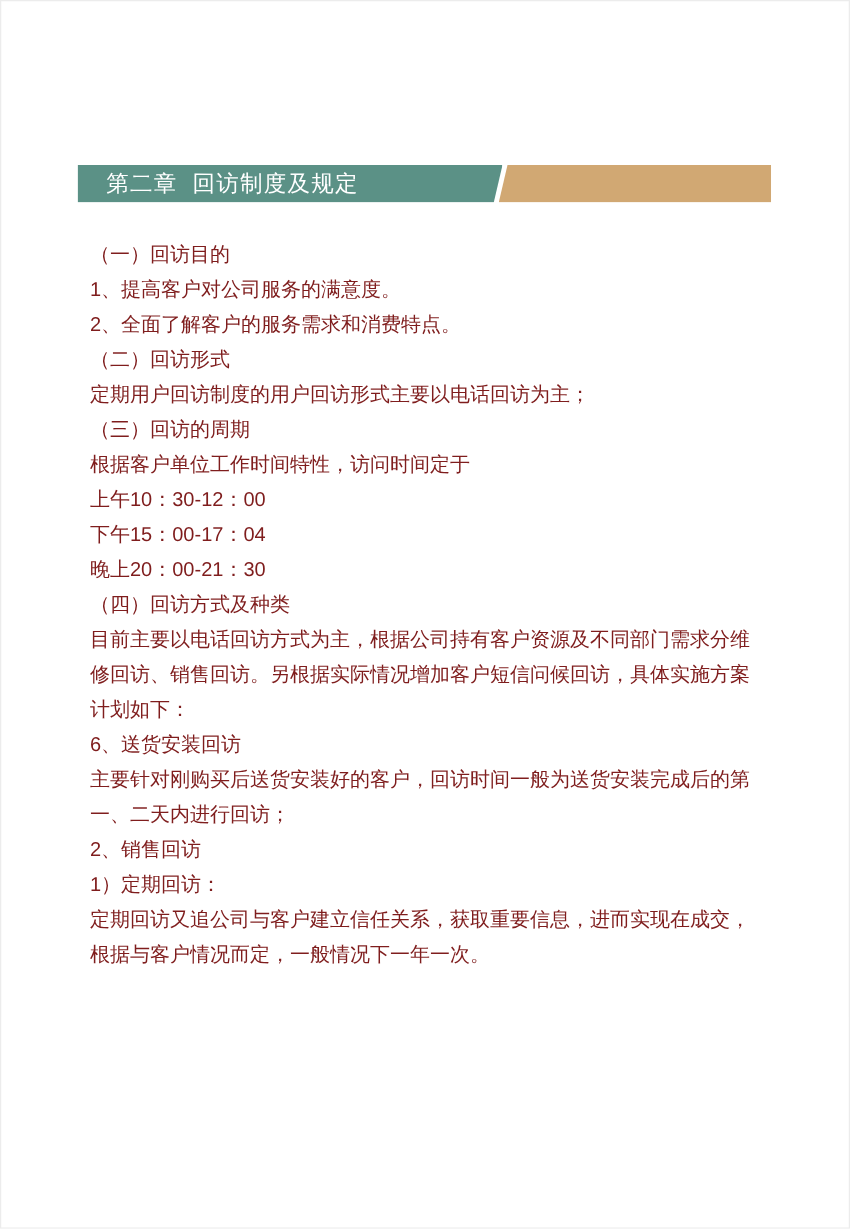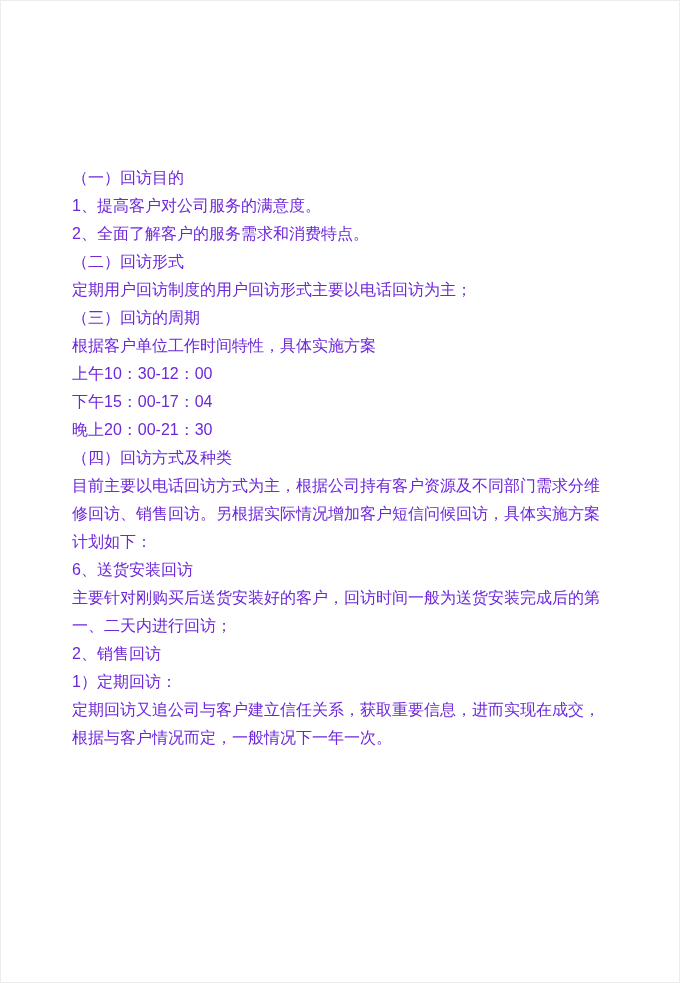--- a/index.html
+++ b/index.html
@@ -37,51 +37,57 @@
   .banner-tan {
     position: absolute;
     left: 337px; top: 0;
     width: 218px; height: 30px;
     background: #d1a873;
     clip-path: polygon(7px 0, 100% 0, 100% 100%, 0 100%);
   }
   .content {
     position: absolute;
     left: 72px;
-    top: 164px;
+    top: 191px;
     width: 560px;
-    color: #6d28d9;
+    color: #7f1d1d;
     font-size: 16px;
     line-height: 28px;
   }
   .section + .section { }
   .heading, .line { white-space: nowrap; }
 </style>
 </head>
 <body>
 
 <div class="page">
 
+  <div class="banner">
+    <div class="banner-teal">
+      <span class="banner-chapter">第二章</span><span class="banner-title">回访制度及规定</span>
+    </div>
+    <div class="banner-tan"></div>
+  </div>
 
   <div class="content">
 
     <div class="section">
       <div class="heading">（一）回访目的</div>
       <div class="line">1、提高客户对公司服务的满意度。</div>
       <div class="line">2、全面了解客户的服务需求和消费特点。</div>
     </div>
 
     <div class="section">
       <div class="heading">（二）回访形式</div>
       <div class="line">定期用户回访制度的用户回访形式主要以电话回访为主；</div>
     </div>
 
     <div class="section">
       <div class="heading">（三）回访的周期</div>
-      <div class="line">根据客户单位工作时间特性，具体实施方案</div>
+      <div class="line">根据客户单位工作时间特性，访问时间定于</div>
       <div class="line">上午10：30-12：00</div>
       <div class="line">下午15：00-17：04</div>
       <div class="line">晚上20：00-21：30</div>
     </div>
 
     <div class="section">
       <div class="heading">（四）回访方式及种类</div>
       <div class="line">目前主要以电话回访方式为主，根据公司持有客户资源及不同部门需求分维</div>
       <div class="line">修回访、销售回访。另根据实际情况增加客户短信问候回访，具体实施方案</div>
       <div class="line">计划如下：</div>

